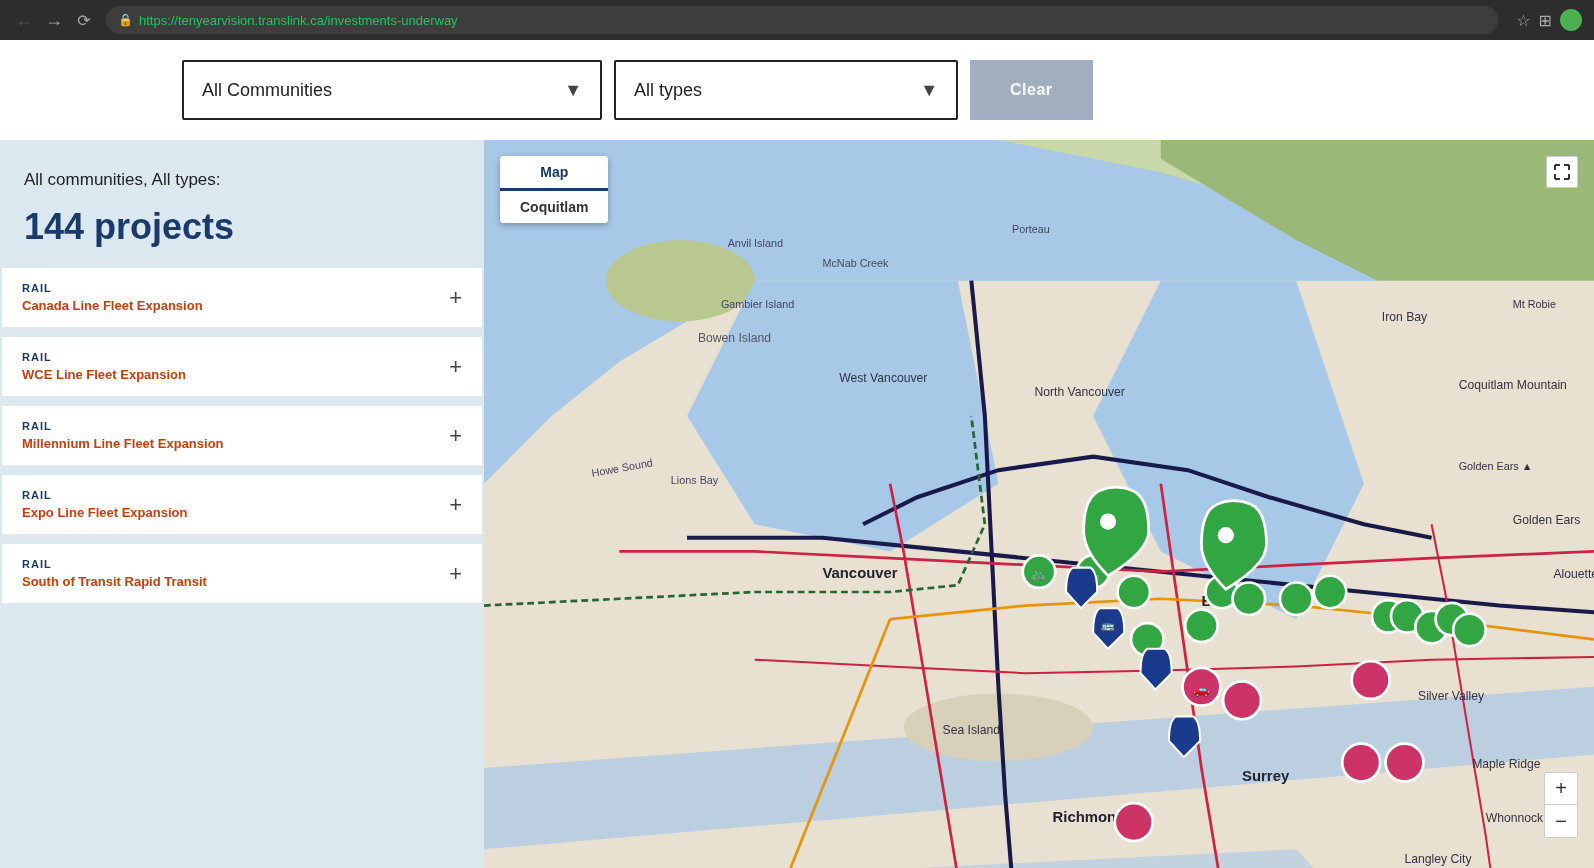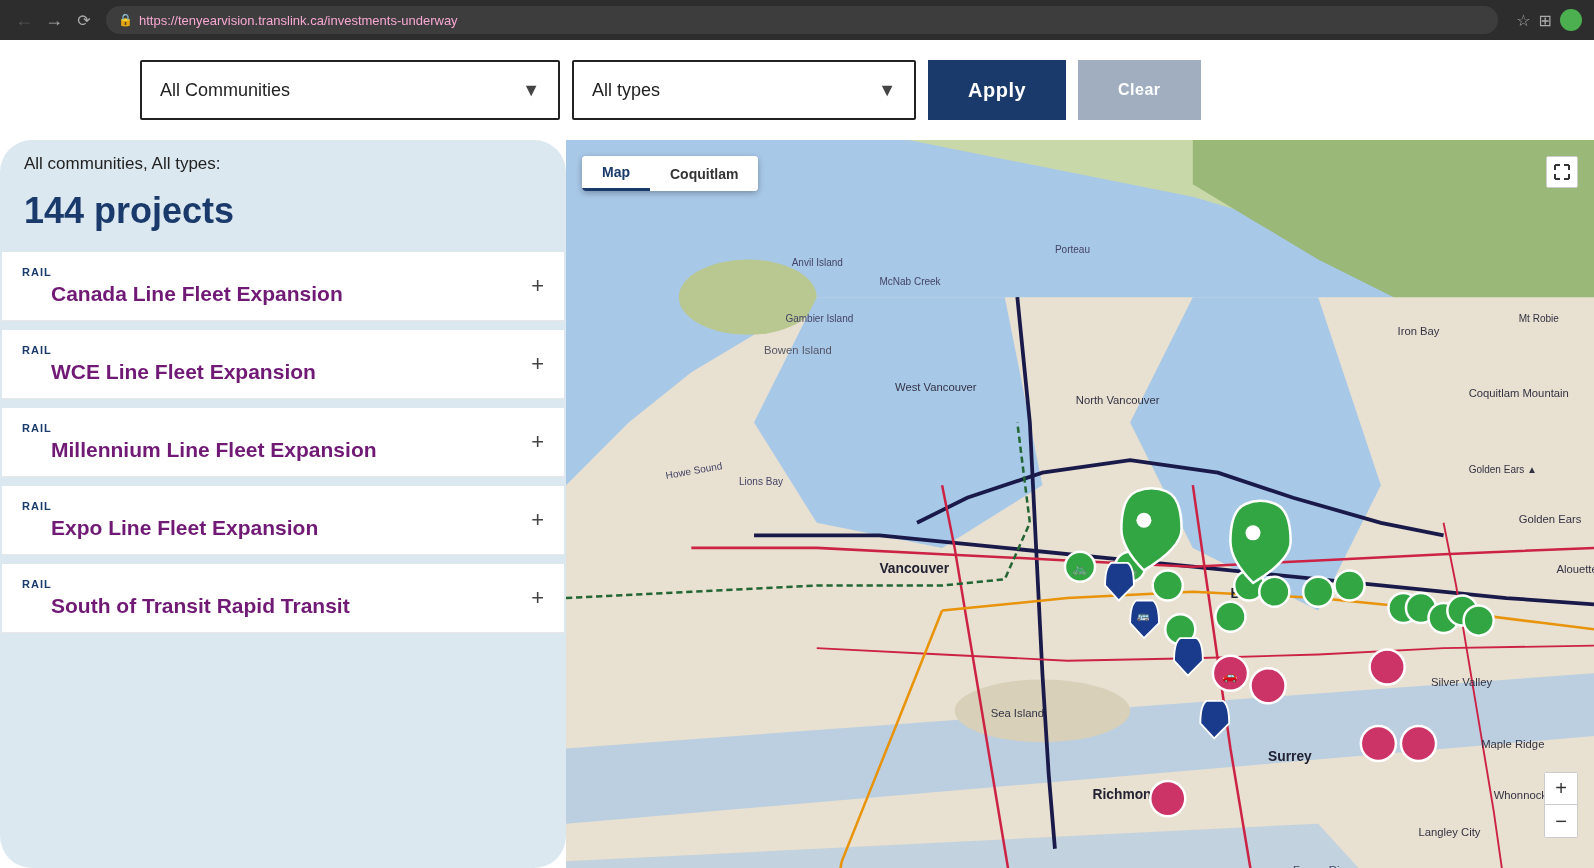--- a/index.html
+++ b/index.html
@@ -45,21 +45,21 @@
       border-radius: 16px;
       flex: 1;
       height: 28px;
       display: flex;
       align-items: center;
       padding: 0 12px;
       gap: 6px;
     }
     .lock-icon { color: #aaa; font-size: 12px; }
     .address-text { color: #ddd; font-size: 13px; }
-    .address-text span { color: #f9a8d4; }
+    .address-text span { color: #22c55e; }
     .browser-actions { display: flex; gap: 8px; margin-left: 8px; }
     .browser-action-btn {
       color: #aaa;
       font-size: 16px;
       background: none;
       border: none;
       cursor: pointer;
     }
     .user-avatar {
       width: 22px;
@@ -89,21 +89,21 @@
       display: flex;
       align-items: center;
       padding: 0 18px;
       cursor: pointer;
       background: #fff;
       gap: 12px;
       font-size: 18px;
       font-weight: 500;
       color: #222;
     }
-    .dropdown-select.communities { width: 420px; }
+    .dropdown-select.communities { width: 420px; margin-left: 42px; }
     .dropdown-select.types { width: 344px; }
     .dropdown-arrow { font-size: 18px; color: #444; margin-left: auto; }
 
     .apply-btn {
       background: #1a3a6b;
       color: #fff;
       border: none;
       height: 60px;
       padding: 0 40px;
       font-size: 20px;
@@ -124,26 +124,25 @@
     }
 
     
     .main-layout {
       display: flex;
       height: calc(868px - 40px - 100px);
     }
 
     
     .sidebar {
-      width: 566px;
+      width: 484px;
       background: #dce8f0;
       flex-shrink: 0;
       overflow-y: auto;
-      padding: 4px 0;
-      border-radius: 32px;
+      padding: 20px 0;
     }
     .sidebar-header {
       padding: 10px 24px 4px;
     }
     .sidebar-heading {
       font-size: 17px;
       color: #222;
       font-weight: 400;
     }
     .project-count {
@@ -170,24 +169,23 @@
     .project-info {}
     .project-type {
       font-size: 11px;
       font-weight: 700;
       color: #1a3a6b;
       text-transform: uppercase;
       letter-spacing: 1px;
       margin-bottom: 4px;
     }
     .project-name {
-      font-size: 21px;
+      font-size: 13px;
       font-weight: 600;
-      color: #701a75;
-      margin-left: 29px;
+      color: #c2410c;
     }
     .project-plus {
       font-size: 22px;
       color: #444;
       font-weight: 300;
     }
 
     
     .map-area {
       flex: 1;
@@ -199,20 +197,21 @@
     .map-toggle {
       position: absolute;
       top: 16px;
       left: 16px;
       z-index: 10;
       background: #fff;
       border-radius: 4px;
       box-shadow: 0 2px 6px rgba(0,0,0,0.3);
       display: flex;
       overflow: hidden;
+      flex-direction: column;
     }
     .map-toggle-btn {
       padding: 8px 20px;
       font-size: 14px;
       font-weight: 600;
       border: none;
       cursor: pointer;
       background: #fff;
       color: #333;
     }
@@ -299,21 +298,20 @@
 
   <div class="filter-bar">
     <div class="dropdown-select communities">
       <span>All Communities</span>
       <span class="dropdown-arrow">▼</span>
     </div>
     <div class="dropdown-select types">
       <span>All types</span>
       <span class="dropdown-arrow">▼</span>
     </div>
-    <button class="apply-btn">Apply</button>
     <button class="clear-btn">Clear</button>
   </div>
 
   <div class="main-layout">
 
     <div class="sidebar">
       <div class="sidebar-header">
         <div class="sidebar-heading">All communities, All types:</div>
         <div class="project-count">144 projects</div>
       </div>

